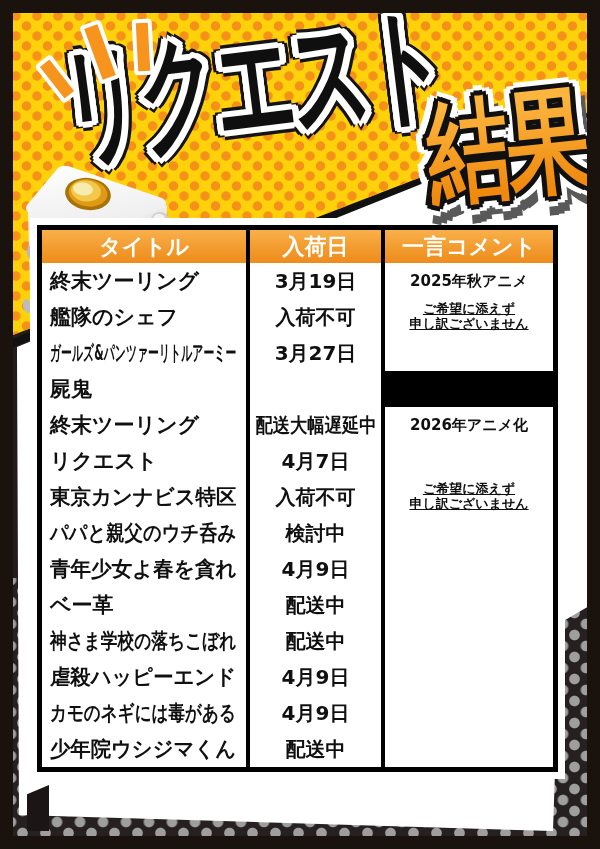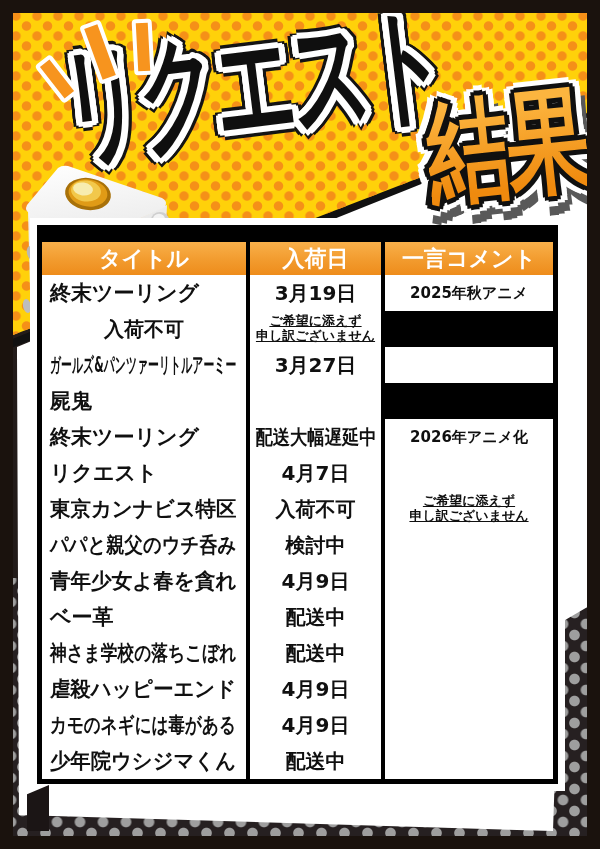--- a/index.html
+++ b/index.html
@@ -100,21 +100,21 @@
       -webkit-background-clip:text;background-clip:text;color:transparent;
     }
   }
   
   .request-table{
     position:absolute;left:24px;top:212px;width:521px;z-index:30;
     background:#000;border:5px solid #000;box-sizing:border-box;
     box-shadow:0 0 0 7px #ffffff;
   }
   .tr{display:grid;grid-template-columns:204px 131px 1fr;gap:4px;}
-  .tr.thead{margin-top:12px;}
+  .tr.thead{margin-top:0;}
   .td,.th{
     background:#fff;display:flex;align-items:center;justify-content:center;
     height:36px;overflow:hidden;
   }
   .th{
     height:33px;
     background:linear-gradient(180deg,#f9b04a 0%,#f29b2e 55%,#ee8c1b 100%);
     color:#ffffff;font-size:22px;font-weight:bold;
   }
   .cell-title{justify-content:flex-start;padding:0 8px;}
@@ -195,20 +195,23 @@
             </div>
     <div class="td cell-date">
               <span class="fit">3月19日</span>
             </div>
     <div class="td cell-comment">
               <span class="fit">2025年秋アニメ</span>
             </div>
   </div>
 
   <div class="tr">
+    <div class="td cell-title">
+              <span class="fit">艦隊のシェフ</span>
+            </div>
     <div class="td cell-date">
               <span class="fit">入荷不可</span>
             </div>
     <div class="td cell-comment">
               <span class="fit two-line">ご希望に添えず
 申し訳ございません</span>
             </div>
   </div>
 
   <div class="tr">

